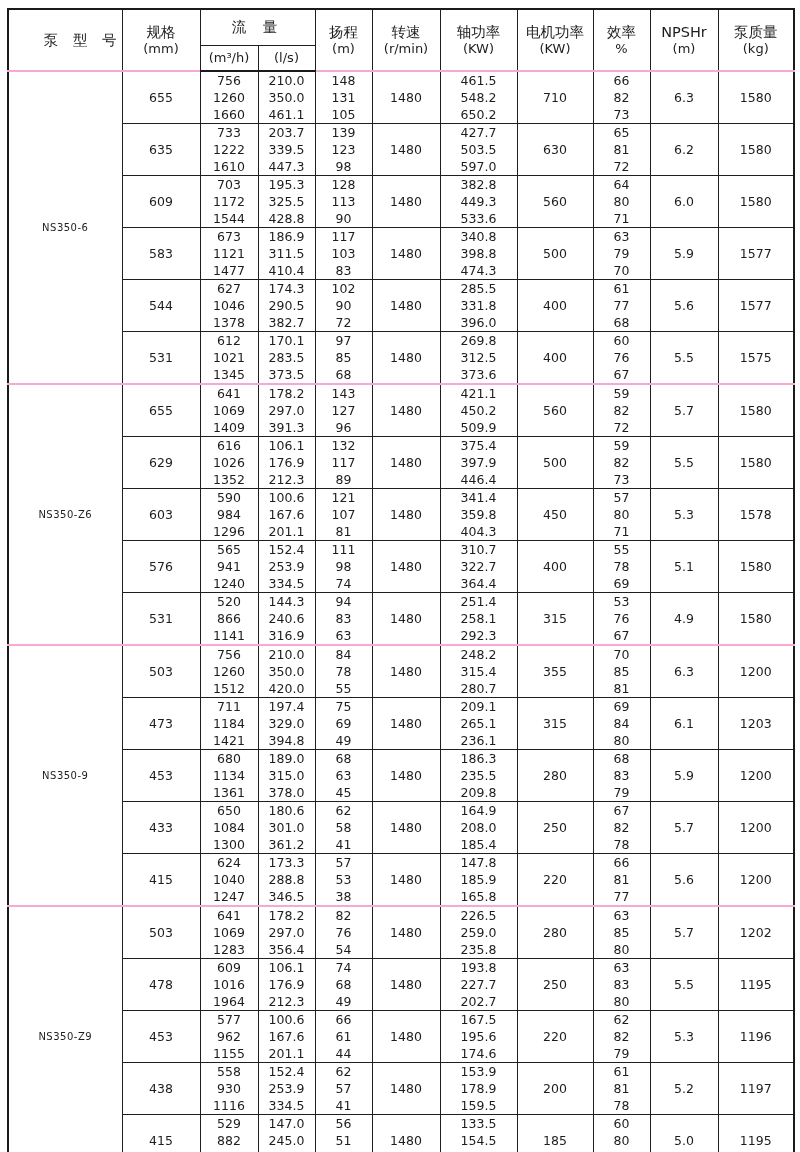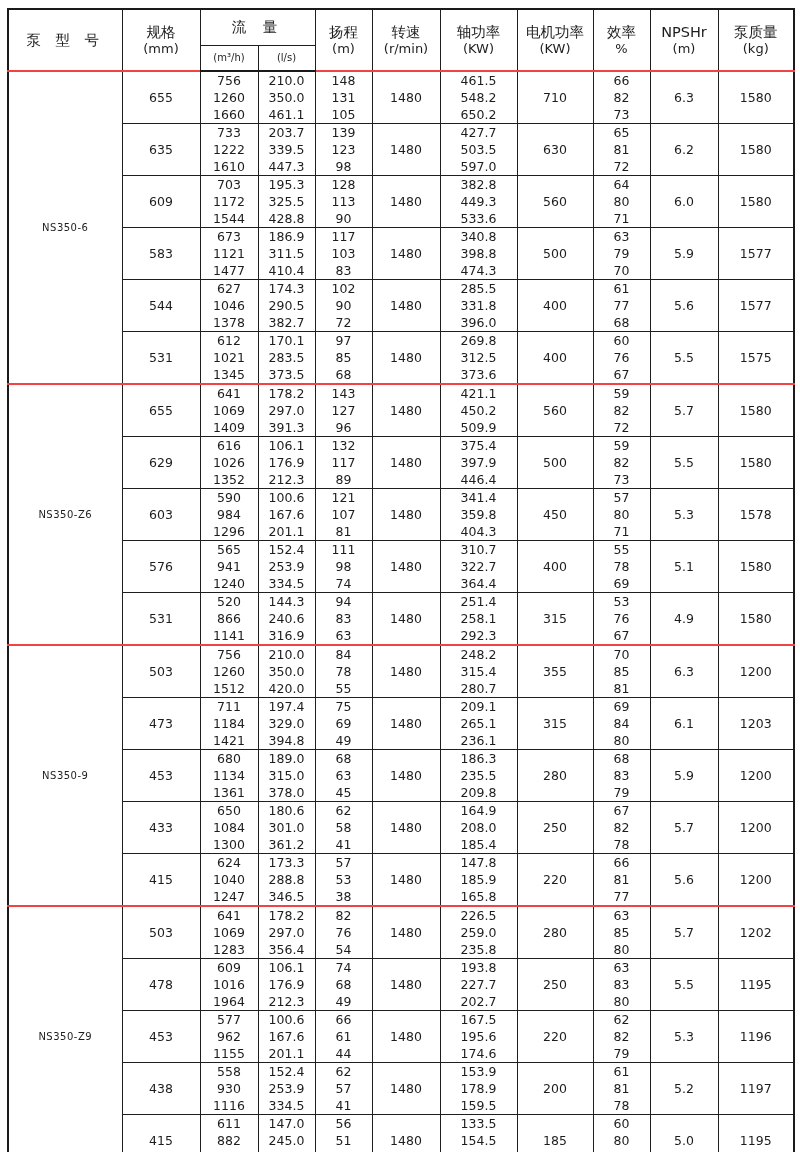--- a/index.html
+++ b/index.html
@@ -19,29 +19,29 @@
   }
   .spec th, .spec td {
     border: 1px solid #1f1f1f;
     padding: 0;
     text-align: center;
     vertical-align: middle;
     font-weight: normal;
     overflow: hidden;
   }
   thead tr.main th { height: 36px; font-size: 14.5px; }
-  thead tr.sub th { height: 26px; font-size: 10px; border-bottom: 2px solid #1a1a1a; }
+  thead tr.sub th { height: 26px; font-size: 13px; border-bottom: 2px solid #1a1a1a; }
   thead th .l1 { line-height: 17px; }
   thead th .l2 { line-height: 15px; font-size: 13px; }
   th.flow-span { letter-spacing: 6px; margin-left: 12px; }
-  th.model-h { font-size: 15px; letter-spacing: 5px; }
+  th.model-h { font-size: 15px; letter-spacing: 5px; text-align: right; }
   tbody td { font-size: 12.5px; height: 51px; }
   tbody td .ln { line-height: 17px; height: 17px; }
   tbody td.model-cell { font-size: 10px; letter-spacing: 0.5px; }
-  tbody tr.sec-first td { border-top: 2px solid #ef4444; }
+  tbody tr.sec-first td { border-top: 2px solid #f9a8d4; }
 </style>
 </head>
 <body>
 
 <div class="page">
   <table class="spec">
     <colgroup>
       <col style="width:114px">
         <col style="width:78px">
         <col style="width:58px">
@@ -737,21 +737,21 @@
             <div class="ln">61</div>
             <div class="ln">81</div>
             <div class="ln">78</div>
           </td>
           <td>5.2</td>
           <td>1197</td>
         </tr>
         <tr>
           <td>415</td>
           <td>
-            <div class="ln">611</div>
+            <div class="ln">529</div>
             <div class="ln">882</div>
             <div class="ln">1058</div>
           </td>
           <td>
             <div class="ln">147.0</div>
             <div class="ln">245.0</div>
             <div class="ln">294.0</div>
           </td>
           <td>
             <div class="ln">56</div>

